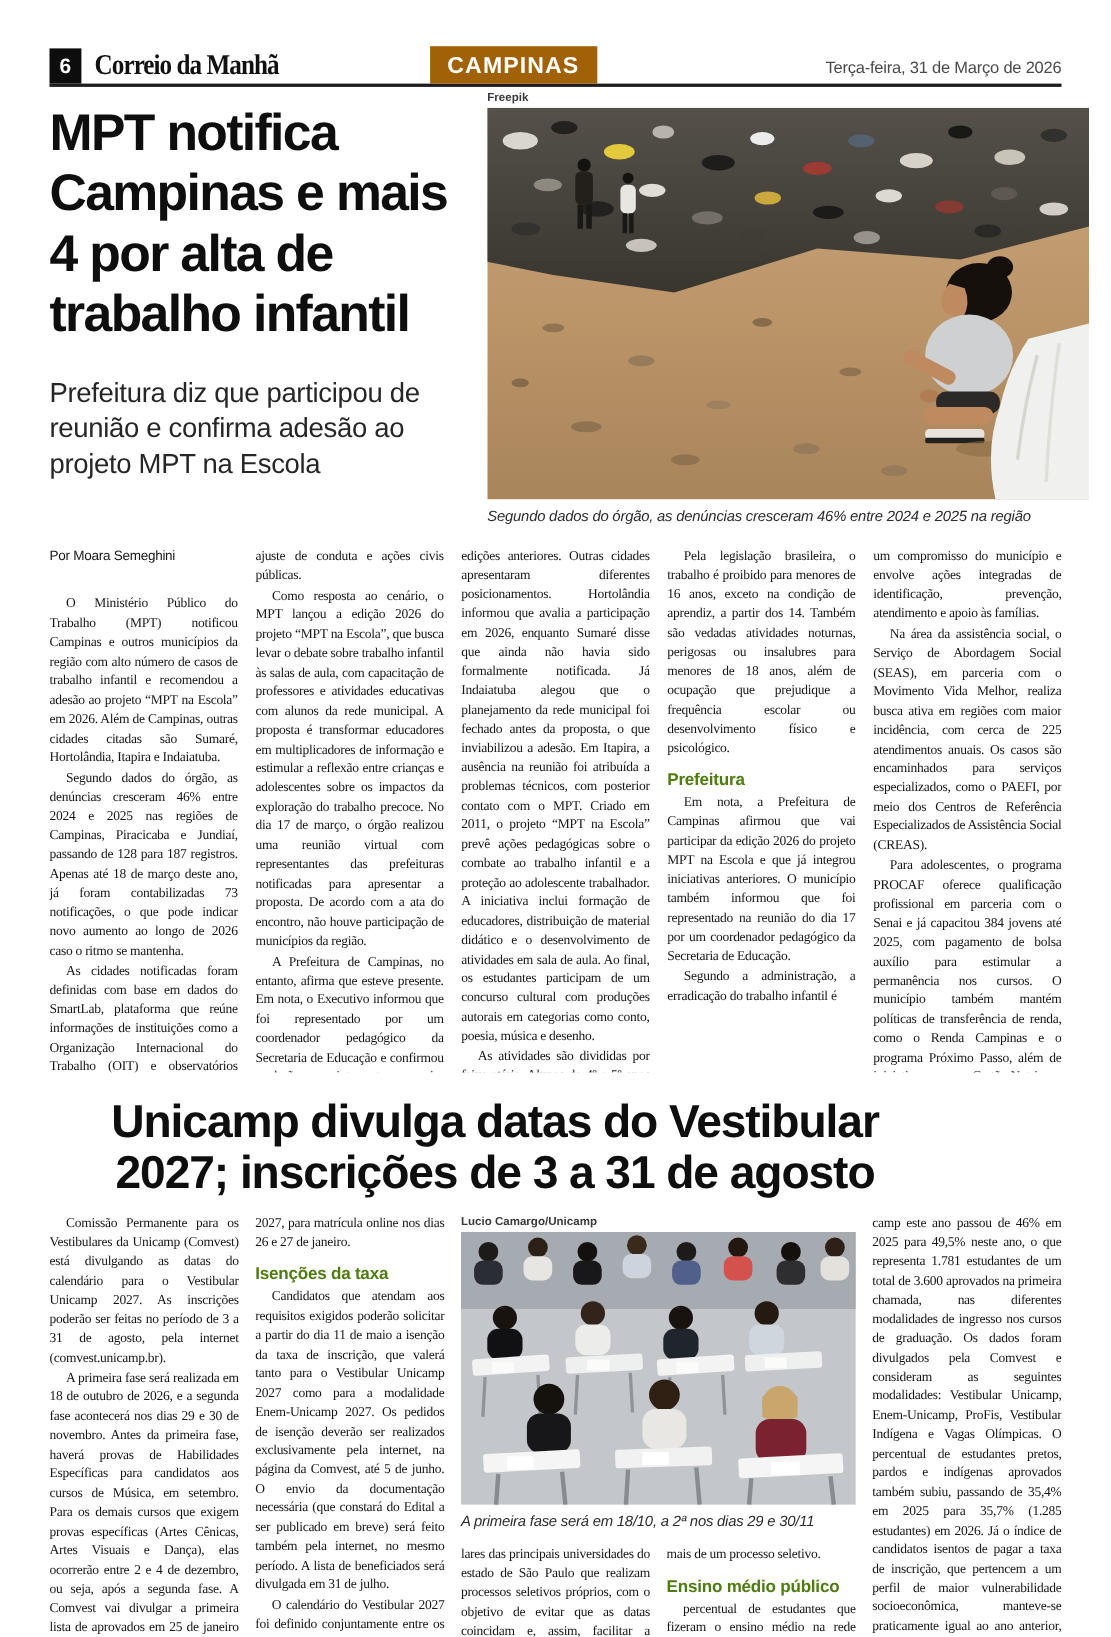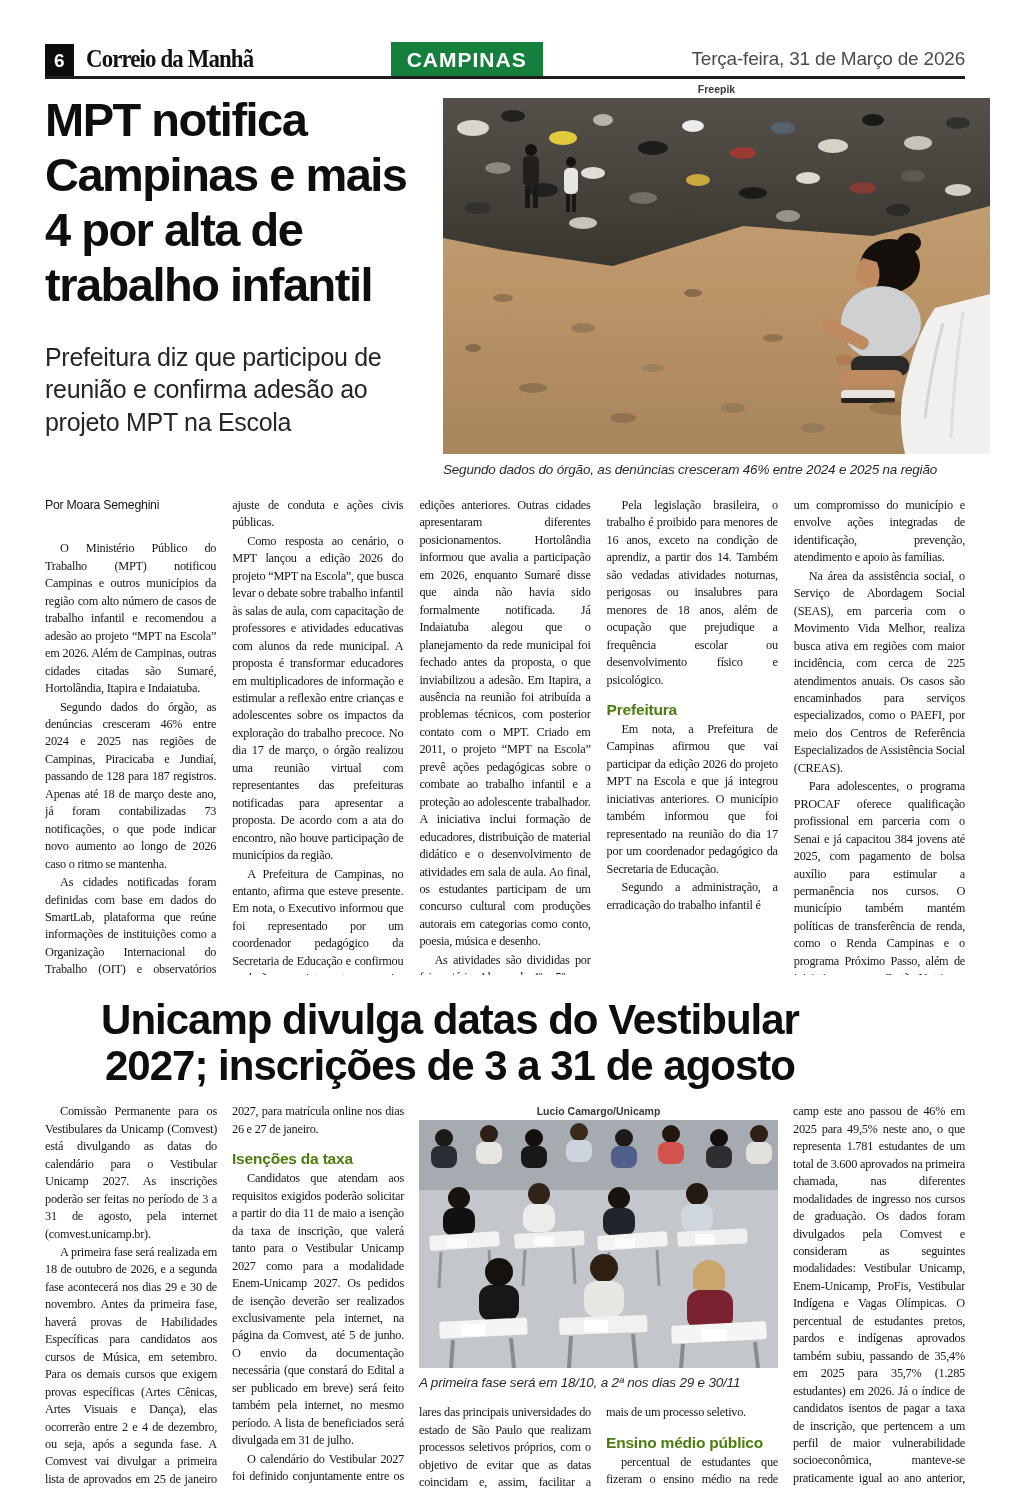--- a/index.html
+++ b/index.html
@@ -26,45 +26,45 @@
     font-size:19px;line-height:1;
     padding:7px 9px 6px 9px;margin-right:12px;
   }
   .paper-logo{
     font-family:"Liberation Serif",serif;font-weight:bold;
     font-size:26px;letter-spacing:-1px;line-height:1;
     display:inline-block;transform:scaleX(.88);transform-origin:left bottom;
     padding-bottom:4px;white-space:nowrap;color:#111;
   }
   .section-box{
-    background:#15803d;color:#fff;
+    background:#a16207;color:#fff;
     font-family:"Liberation Sans",sans-serif;font-weight:bold;
     font-size:21px;line-height:1;letter-spacing:1px;
     padding:7px 16px 6px 16px;margin-left:115px;
   }
   .mast-date{
     margin-left:auto;color:#4a4a4a;
-    font-family:"Liberation Sans",sans-serif;font-size:19px;
+    font-family:"Liberation Sans",sans-serif;font-size:15px;
     padding-bottom:6px;letter-spacing:-0.2px;
   }
   
   .a1-top{display:grid;grid-template-columns:372px 1fr;column-gap:26px;margin-top:4px;}
   .a1-headline{
     font-family:"Liberation Sans","DejaVu Sans",sans-serif;
     font-weight:bold;font-size:47px;line-height:1.17;
     letter-spacing:-1.5px;color:#0e0e0e;margin:10px 0 0 0;
   }
   .a1-deck{
     font-family:"Liberation Sans",sans-serif;font-weight:normal;
     font-size:25px;line-height:1.3;letter-spacing:-0.3px;
     color:#262626;margin:28px 0 0 0;
   }
   .photo-credit{
     font-family:"Liberation Sans",sans-serif;font-weight:bold;
-    font-size:10.5px;color:#3a3a3a;text-align:center;margin:0 0 3px 0;
+    font-size:10.5px;color:#3a3a3a;text-align:left;margin:0 0 3px 0;
   }
   .photo-frame{line-height:0;}
   .photo-frame svg{display:block;}
   .photo-caption{
     font-family:"Liberation Sans",sans-serif;font-style:italic;
     font-size:13.5px;color:#2b2b2b;margin:8px 0 0 0;letter-spacing:-0.2px;
   }
   
   .colrow{display:flex;column-gap:16px;margin-top:20px;}
   .colrow .col{flex:1 1 0;min-width:0;}

